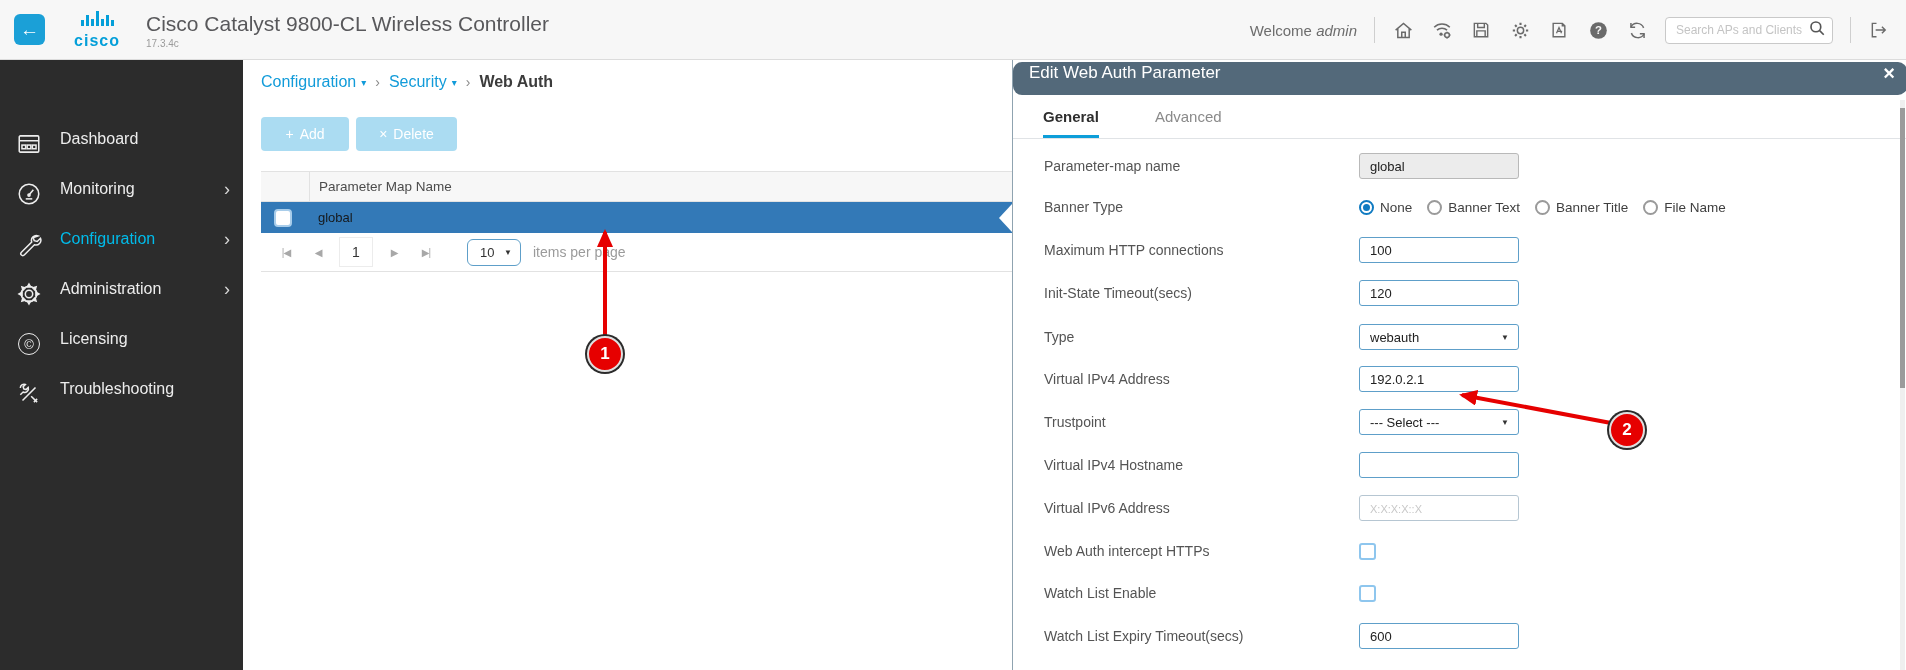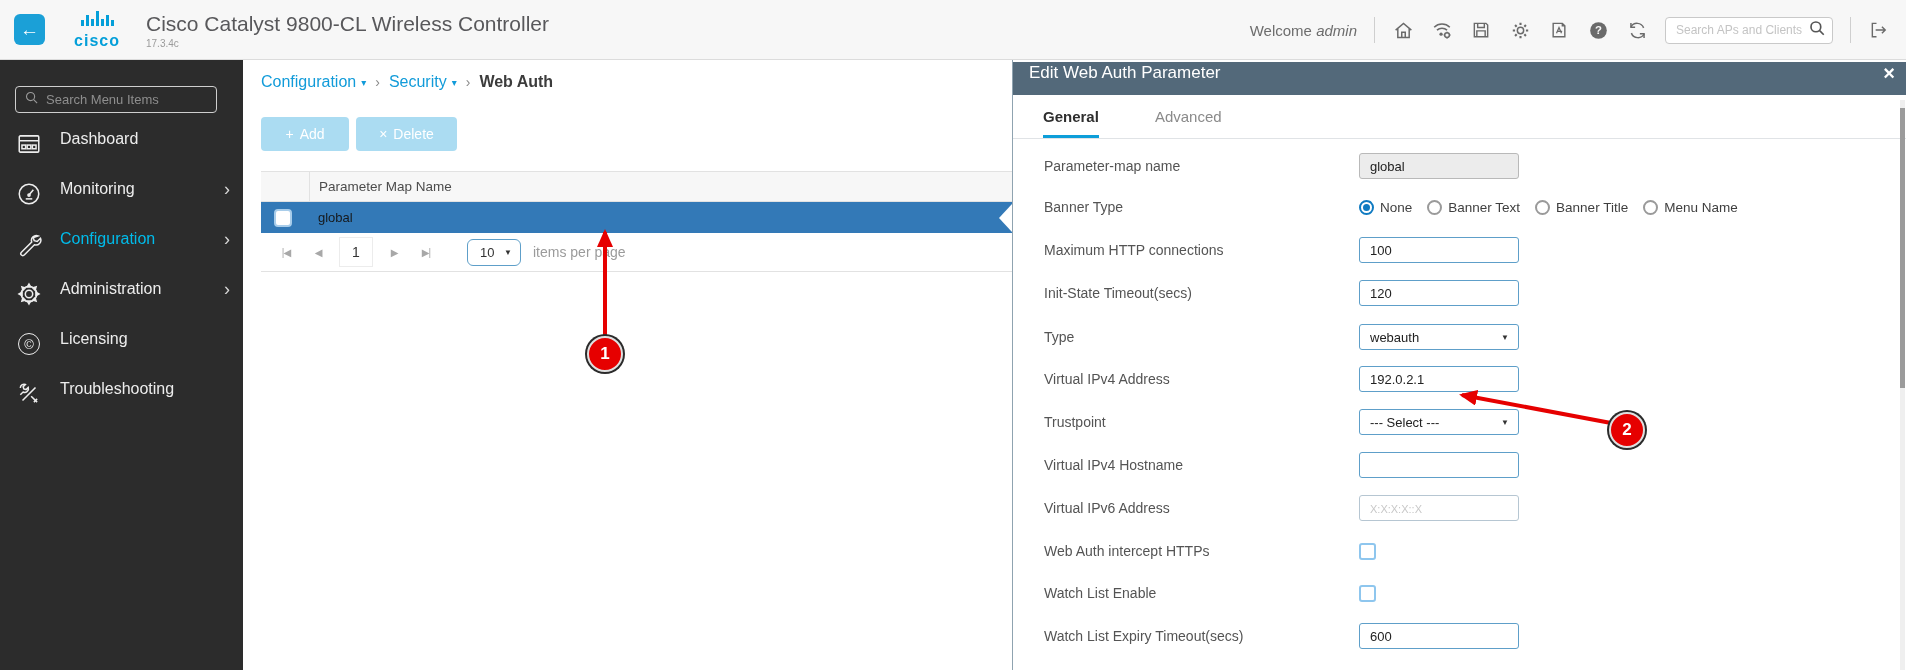--- a/index.html
+++ b/index.html
@@ -61,21 +61,21 @@
   .row-notch { position:absolute; right:0; top:50%; transform:translateY(-50%); width:0; height:0; border-right:13px solid #fff; border-top:14px solid transparent; border-bottom:14px solid transparent; }
   .pgbar { height:39px; border-bottom:1px solid #e2e2e2; display:flex; align-items:center; gap:10px; padding-left:14px; }
   .pg-ic { color:#a8a8a8; font-size:10px; letter-spacing:-1px; cursor:pointer; width:22px; text-align:center; }
   .pg-page { width:34px; height:30px; border:1px solid #ececec; background:#fff; display:flex; align-items:center; justify-content:center; font-size:14px; color:#333; }
   .pg-size { width:54px; height:27px; border:1px solid #5e9fc9; border-radius:6px; display:flex; align-items:center; justify-content:space-between; padding:0 8px 0 12px; font-size:13px; color:#333; margin-left:20px; cursor:pointer; }
   .pg-size .caret { font-size:8px; color:#333; }
   .pg-label { color:#9b9b9b; font-size:14px; margin-left:2px; }
 
   
   .panel { position:absolute; left:1012px; top:60px; width:894px; height:610px; background:#fff; border-left:1px solid #8fa3b0; }
-  .panel-hdr { position:absolute; left:0; top:2px; width:894px; height:33px; background:#53697a; display:flex; align-items:center; justify-content:space-between; padding:0 12px 12px 16px; }
+  .panel-hdr { position:absolute; left:0; top:2px; width:894px; height:33px; background:#53697a; display:flex; align-items:center; justify-content:space-between; padding:0 12px 12px 16px;border-radius:9px; }
   .panel-title { color:#fff; font-size:17px; }
   .panel-close { color:#fff; font-size:20px; font-weight:bold; cursor:pointer; line-height:1; }
   .tabs { position:absolute; left:30px; top:48px; display:flex; gap:56px; }
   .tab { font-size:15px; padding-bottom:10px; cursor:pointer; }
   .tab.active { color:#2e2e2e; font-weight:bold; border-bottom:4px solid #0d9ed9; }
   .tab.inactive { color:#8a8a8a; }
   .tab-divider { position:absolute; left:0; top:78px; width:894px; height:1px; background:#e0e3e6; }
 
   .frow { position:absolute; left:31px; height:28px; display:flex; align-items:center; }
   .flabel { width:315px; font-size:14px; color:#545454; }
@@ -182,27 +182,20 @@
       <div class="hicon">
         <svg width="20" height="20" viewBox="0 0 24 24" stroke-width="2">
             <path d="M9 4 H4 V20 H9"></path>
             <path d="M8 12 H19 M15.5 8 l4 4 l-4 4"></path>
           </svg>
       </div>
     </div>
   </div>
 
   <div class="sidebar">
-    <div class="side-search">
-      <span><svg width="15" height="15" viewBox="0 0 24 24">
-            <circle cx="10.5" cy="10.5" r="6.5"></circle>
-            <path d="M15.5 15.5 L21 21"></path>
-          </svg></span>
-      <input placeholder="Search Menu Items" style="">
-    </div>
     <div class="nav">
       <div class="nav-item">
         <span class="nicon">
             <svg width="26" height="26" viewBox="0 0 24 24">
               <rect x="3" y="4.5" width="18" height="15" rx="1"></rect>
               <path d="M3 9 h18"></path>
               <rect x="5.5" y="13" width="3.4" height="3.4"></rect>
               <rect x="10.3" y="13" width="3.4" height="3.4"></rect>
               <rect x="15.1" y="13" width="3.4" height="3.4"></rect>
             </svg>
@@ -330,21 +323,21 @@
         <span class="radio">
             <span class="rdot"></span>
             <span>Banner Text</span>
           </span>
         <span class="radio">
             <span class="rdot"></span>
             <span>Banner Title</span>
           </span>
         <span class="radio">
             <span class="rdot"></span>
-            <span>Menu Name</span>
+            <span>File Name</span>
           </span>
       </div>
     </div>
 
     <div class="frow" style="top:176px">
       <span class="flabel">Maximum HTTP connections</span>
       <input class="finput" value="100" style="">
     </div>
 
     <div class="frow" style="top:219px">

